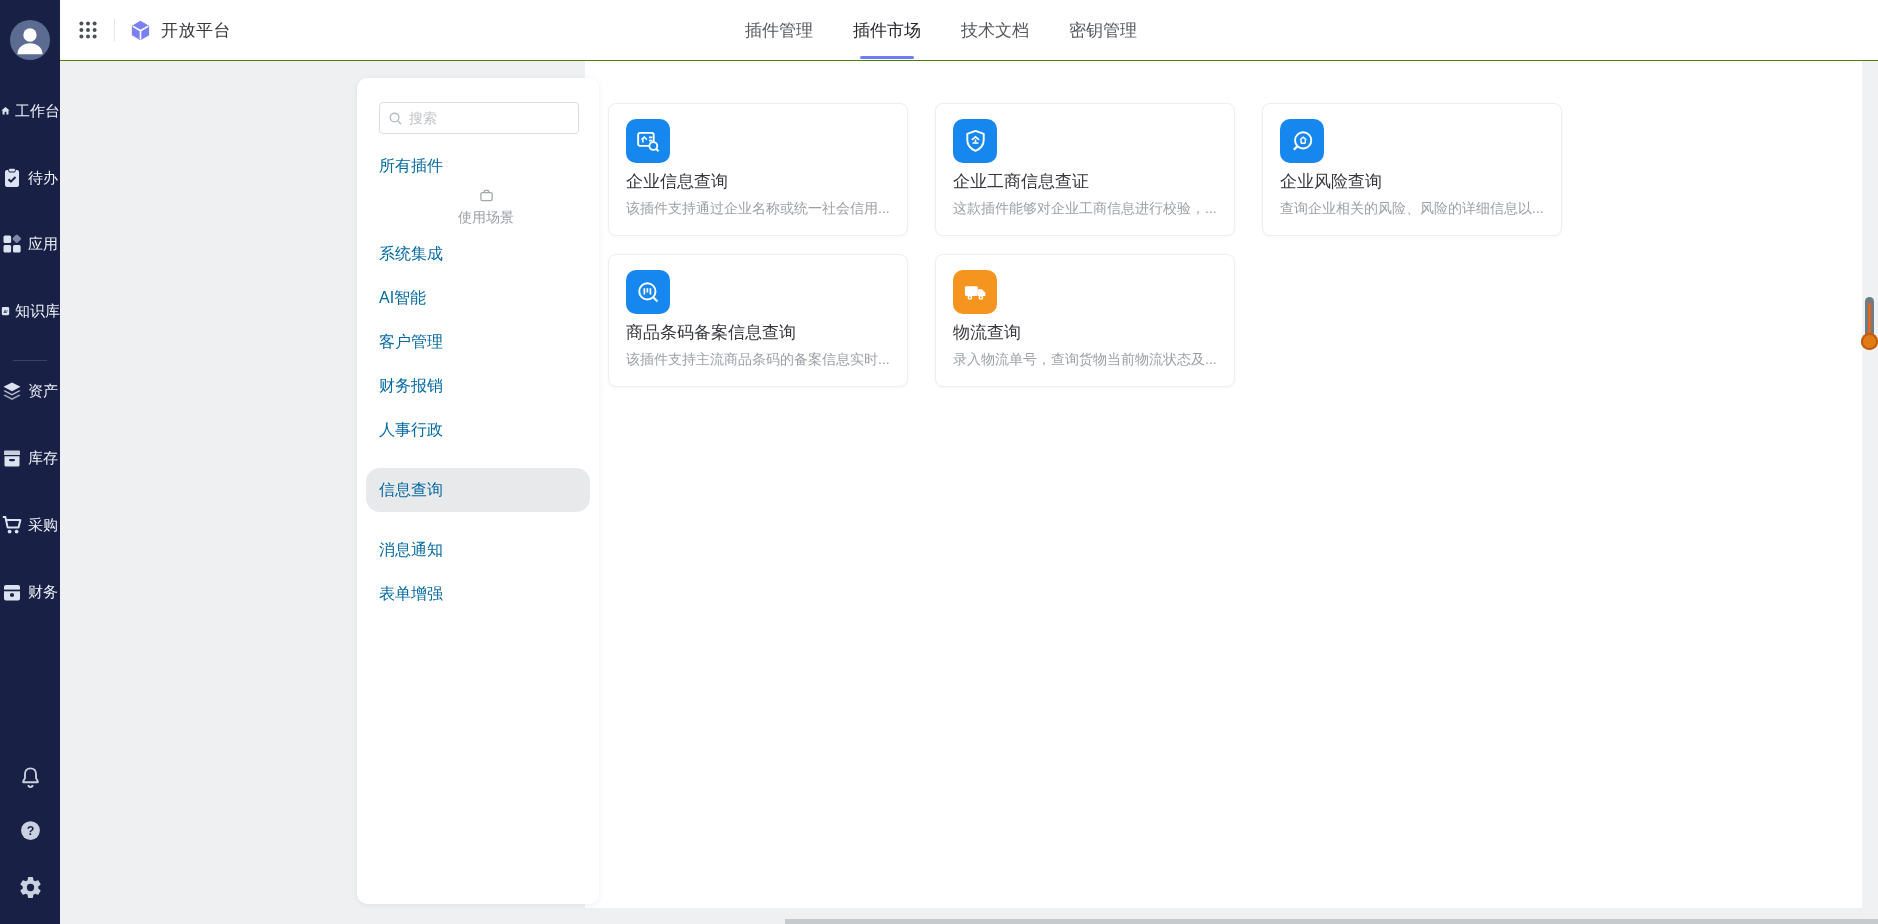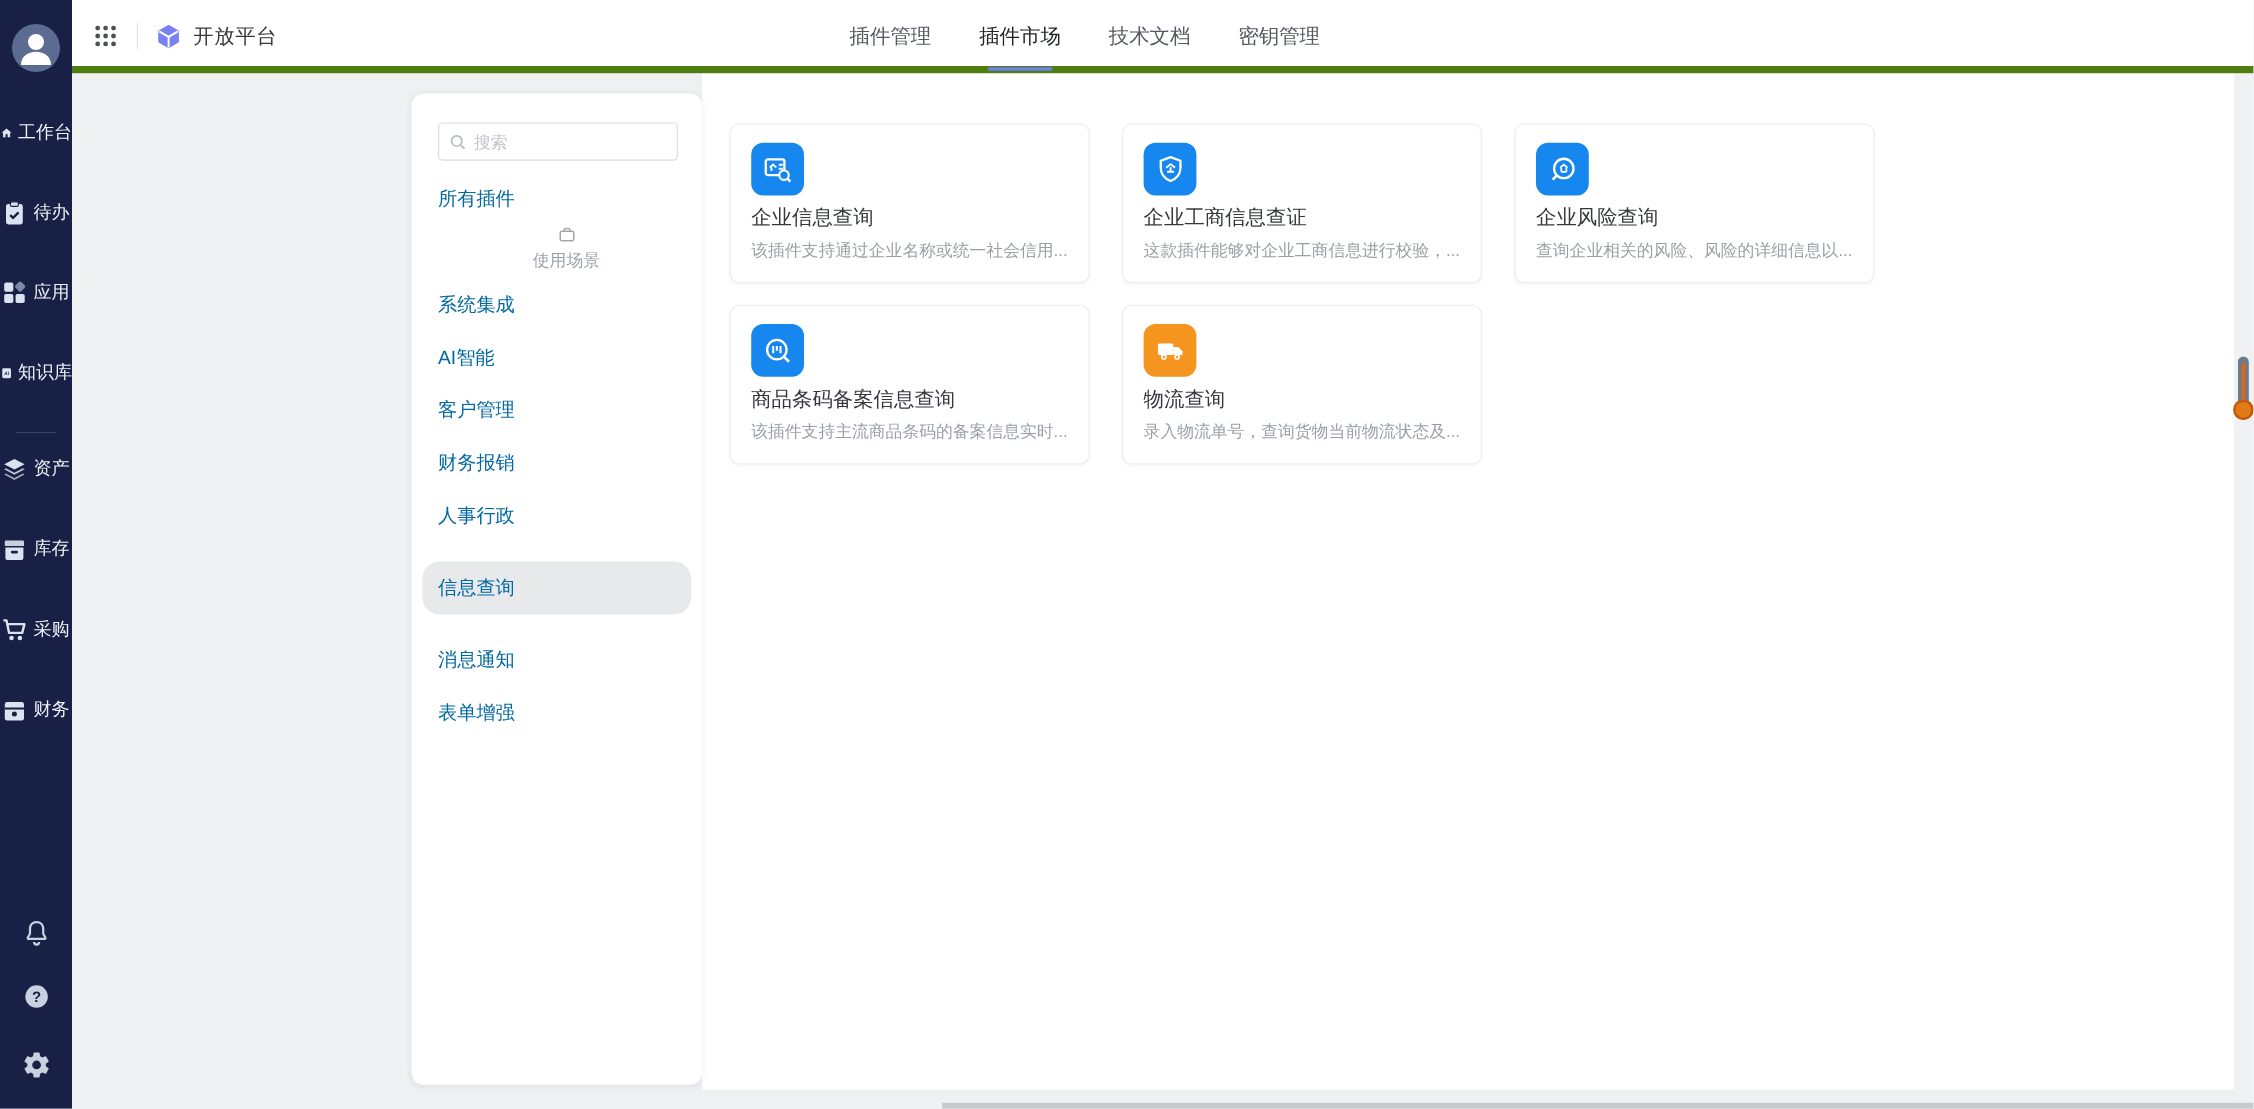--- a/index.html
+++ b/index.html
@@ -12,38 +12,38 @@
             background:#5b6b92; display:flex; align-items:center; justify-content:center; cursor:pointer; }
   .rail-item { position:absolute; left:0; width:60px; display:flex; flex-direction:row; align-items:center; gap:4px; cursor:pointer; }
   .rail-item svg { width:24px; height:24px; display:block; }
   .rail-label { font-size:15px; color:#eef1f8; line-height:16px; white-space:nowrap; }
   .rail-divider { position:absolute; left:13px; top:360px; width:34px; height:1px; background:#3a4264; }
   .rail-foot { position:absolute; left:0; width:60px; display:flex; justify-content:center; cursor:pointer; }
   .rail-foot svg { width:25px; height:25px; }
 
   
   .topbar { position:absolute; left:60px; top:0; width:1818px; height:61px; background:#ffffff;
-            border-bottom:6px solid #4d7c0f; z-index:20;text-align:right; }
+            border-bottom:1px solid #4d7c0f; z-index:20;text-align:right; }
   .topbar-left { position:absolute; left:18px; top:0; height:60px; display:flex; align-items:center; }
   .waffle { width:20px; height:20px; cursor:pointer; }
   .tb-divider { width:1px; height:22px; background:#e3e4e7; margin:0 14px 0 16px; }
   .logo-cube { width:23px; height:23px; margin-right:9px; }
   .app-title { font-size:17px; color:#36383c; font-weight:500; letter-spacing:.5px; }
-  .tabs { position:absolute; left:648px; top:0; height:61px; display:flex; gap:40px; }
+  .tabs { position:absolute; left:685px; top:0; height:61px; display:flex; gap:40px; }
   .tab { position:relative; height:61px; display:flex; align-items:center; font-size:17px; color:#55585e; cursor:pointer; }
   .tab.active { color:#23252a; }
   .tab.active::after { content:""; position:absolute; left:50%; transform:translateX(-50%);
                        bottom:2px; width:54px; height:3px; border-radius:2px; background:#6e7ff2; }
 
   
   .workspace { position:absolute; left:60px; top:61px; width:1818px; height:863px; background:#eef0f2; }
   .main-surface { position:absolute; left:525px; top:0; width:1277px; height:847px; background:#ffffff; }
 
   
-  .panel { position:absolute; left:283px; top:17px; width:242px; height:826px; background:#ffffff;
+  .panel { position:absolute; left:297px; top:17px; width:242px; height:826px; background:#ffffff;
            border-radius:10px; box-shadow:0 1px 6px rgba(31,35,41,.07); }
   .searchbox { position:absolute; left:22px; top:24px; width:200px; height:32px; border:1px solid #d9dce1;
                border-radius:4px; display:flex; align-items:center; padding:0 8px; background:#fff; }
   .searchbox svg { width:15px; height:15px; margin-right:6px; flex:none; }
   .searchbox input { border:none; outline:none; width:100%; font-size:14px; color:#333;
                      font-family:"Liberation Sans","DejaVu Sans",sans-serif; }
   .searchbox input::placeholder { color:#c0c3c8; }
   .cat-list { position:absolute; left:0; top:66px; width:242px; }
   .cat-item { height:44px; display:flex; align-items:center; padding:0 12px 0 22px; font-size:16px;
               color:#0369a1; cursor:pointer; }

